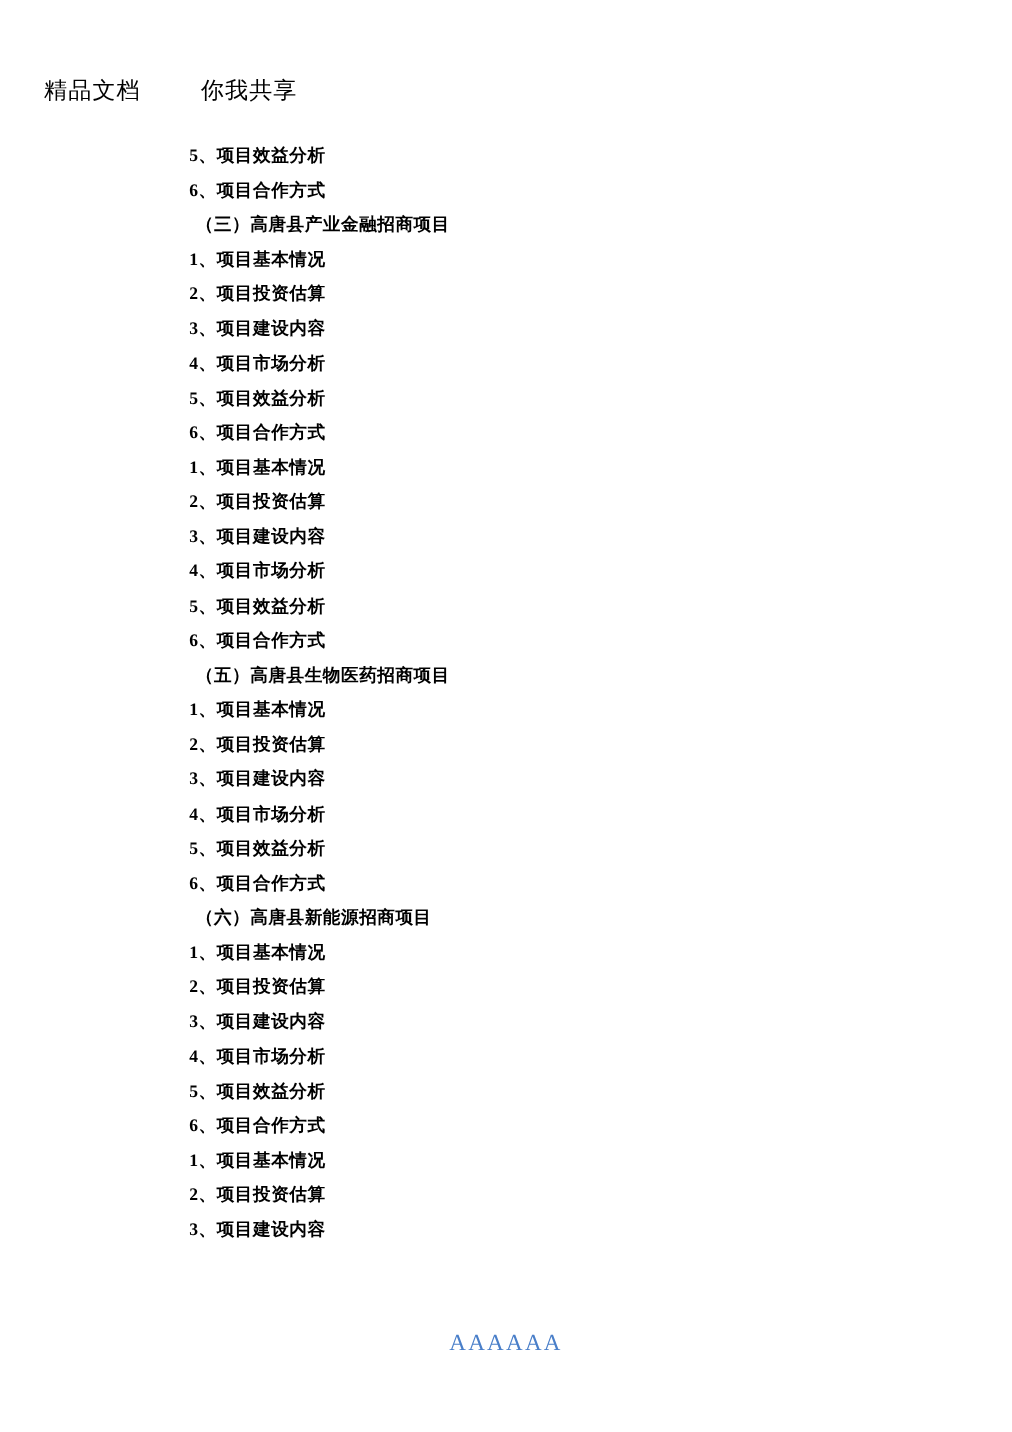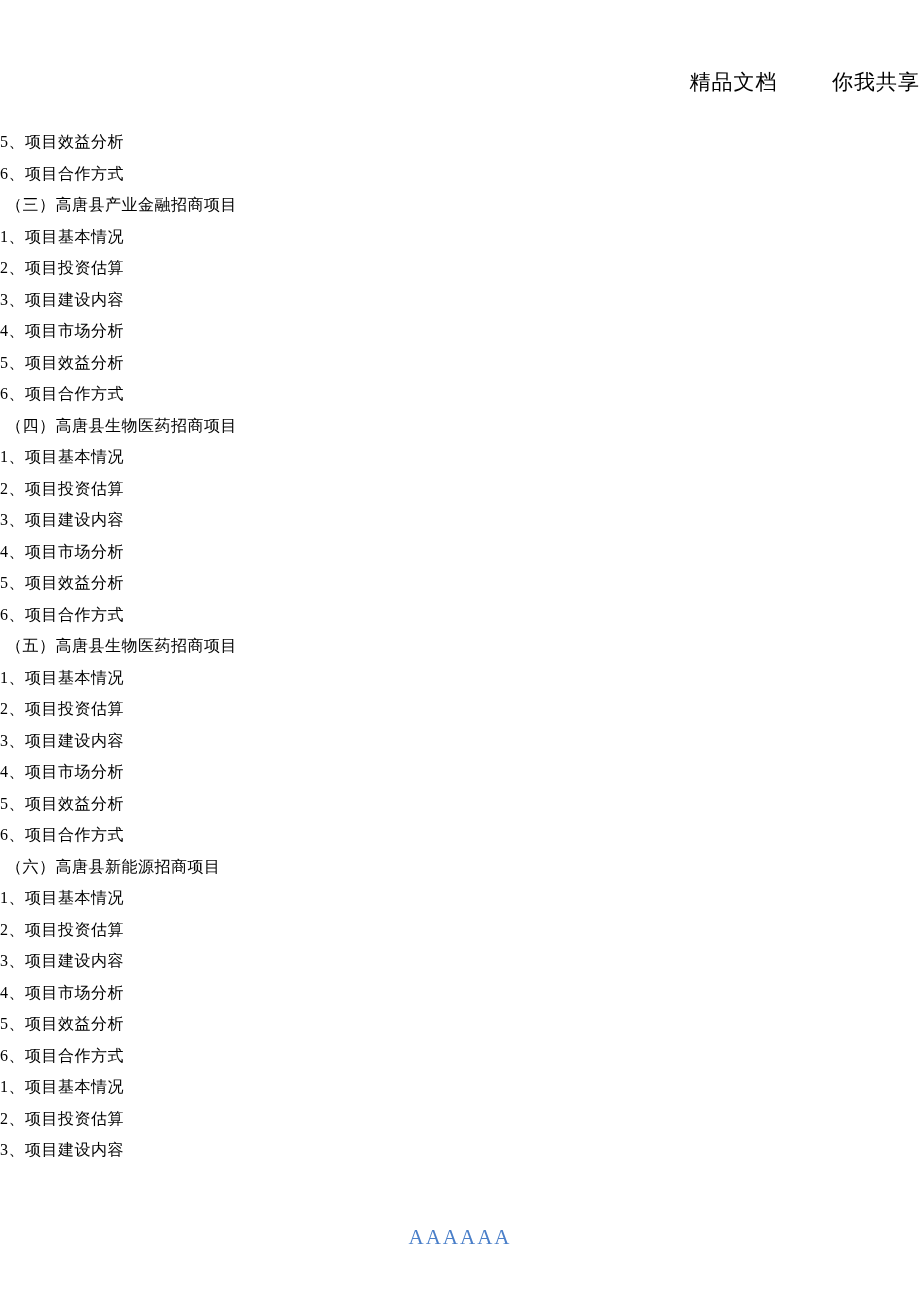--- a/index.html
+++ b/index.html
@@ -8,51 +8,53 @@
       box-sizing: border-box;
     }
     body {
       background: #ffffff;
       width: 920px;
       height: 1302px;
       font-family: "SimSun", "宋体", serif;
       position: relative;
     }
     .header {
-      text-align: right;
+      text-align: left;
       font-size: 21px;
       color: #000;
       padding-top: 68px;
       padding-bottom: 30px;
       letter-spacing: 1px;
       margin-left: 40px;
     }
     .header-gap {
       display: inline-block;
       width: 42px;
     }
     .content {
+      padding-left: 172px;
       padding-right: 160px;
+      font-weight: bold;
     }
     .line {
       font-size: 16px;
       color: #000;
       line-height: 31.5px;
       letter-spacing: 0.5px;
     }
     .section-heading {
       font-size: 16px;
       color: #000;
       line-height: 31.5px;
       padding-left: 6px;
       letter-spacing: 0.5px;
     }
     .footer {
       position: absolute;
-      bottom: 52px;
+      bottom: 69px;
       width: 100%;
       text-align: center;
       font-family: "Times New Roman", serif;
       font-size: 21px;
       color: #4a7fc9;
       letter-spacing: 2px;
     }
   </style>
 </head>
 <body>
@@ -68,21 +70,20 @@
   <div class="line">6、项目合作方式</div>
 
   <div class="section-heading">（三）高唐县产业金融招商项目</div>
   <div class="line">1、项目基本情况</div>
   <div class="line">2、项目投资估算</div>
   <div class="line">3、项目建设内容</div>
   <div class="line">4、项目市场分析</div>
   <div class="line">5、项目效益分析</div>
   <div class="line">6、项目合作方式</div>
 
-  <div class="section-heading">（四）高唐县生物医药招商项目</div>
   <div class="line">1、项目基本情况</div>
   <div class="line">2、项目投资估算</div>
   <div class="line">3、项目建设内容</div>
   <div class="line">4、项目市场分析</div>
   <div class="line">5、项目效益分析</div>
   <div class="line">6、项目合作方式</div>
 
   <div class="section-heading">（五）高唐县生物医药招商项目</div>
   <div class="line">1、项目基本情况</div>
   <div class="line">2、项目投资估算</div>

